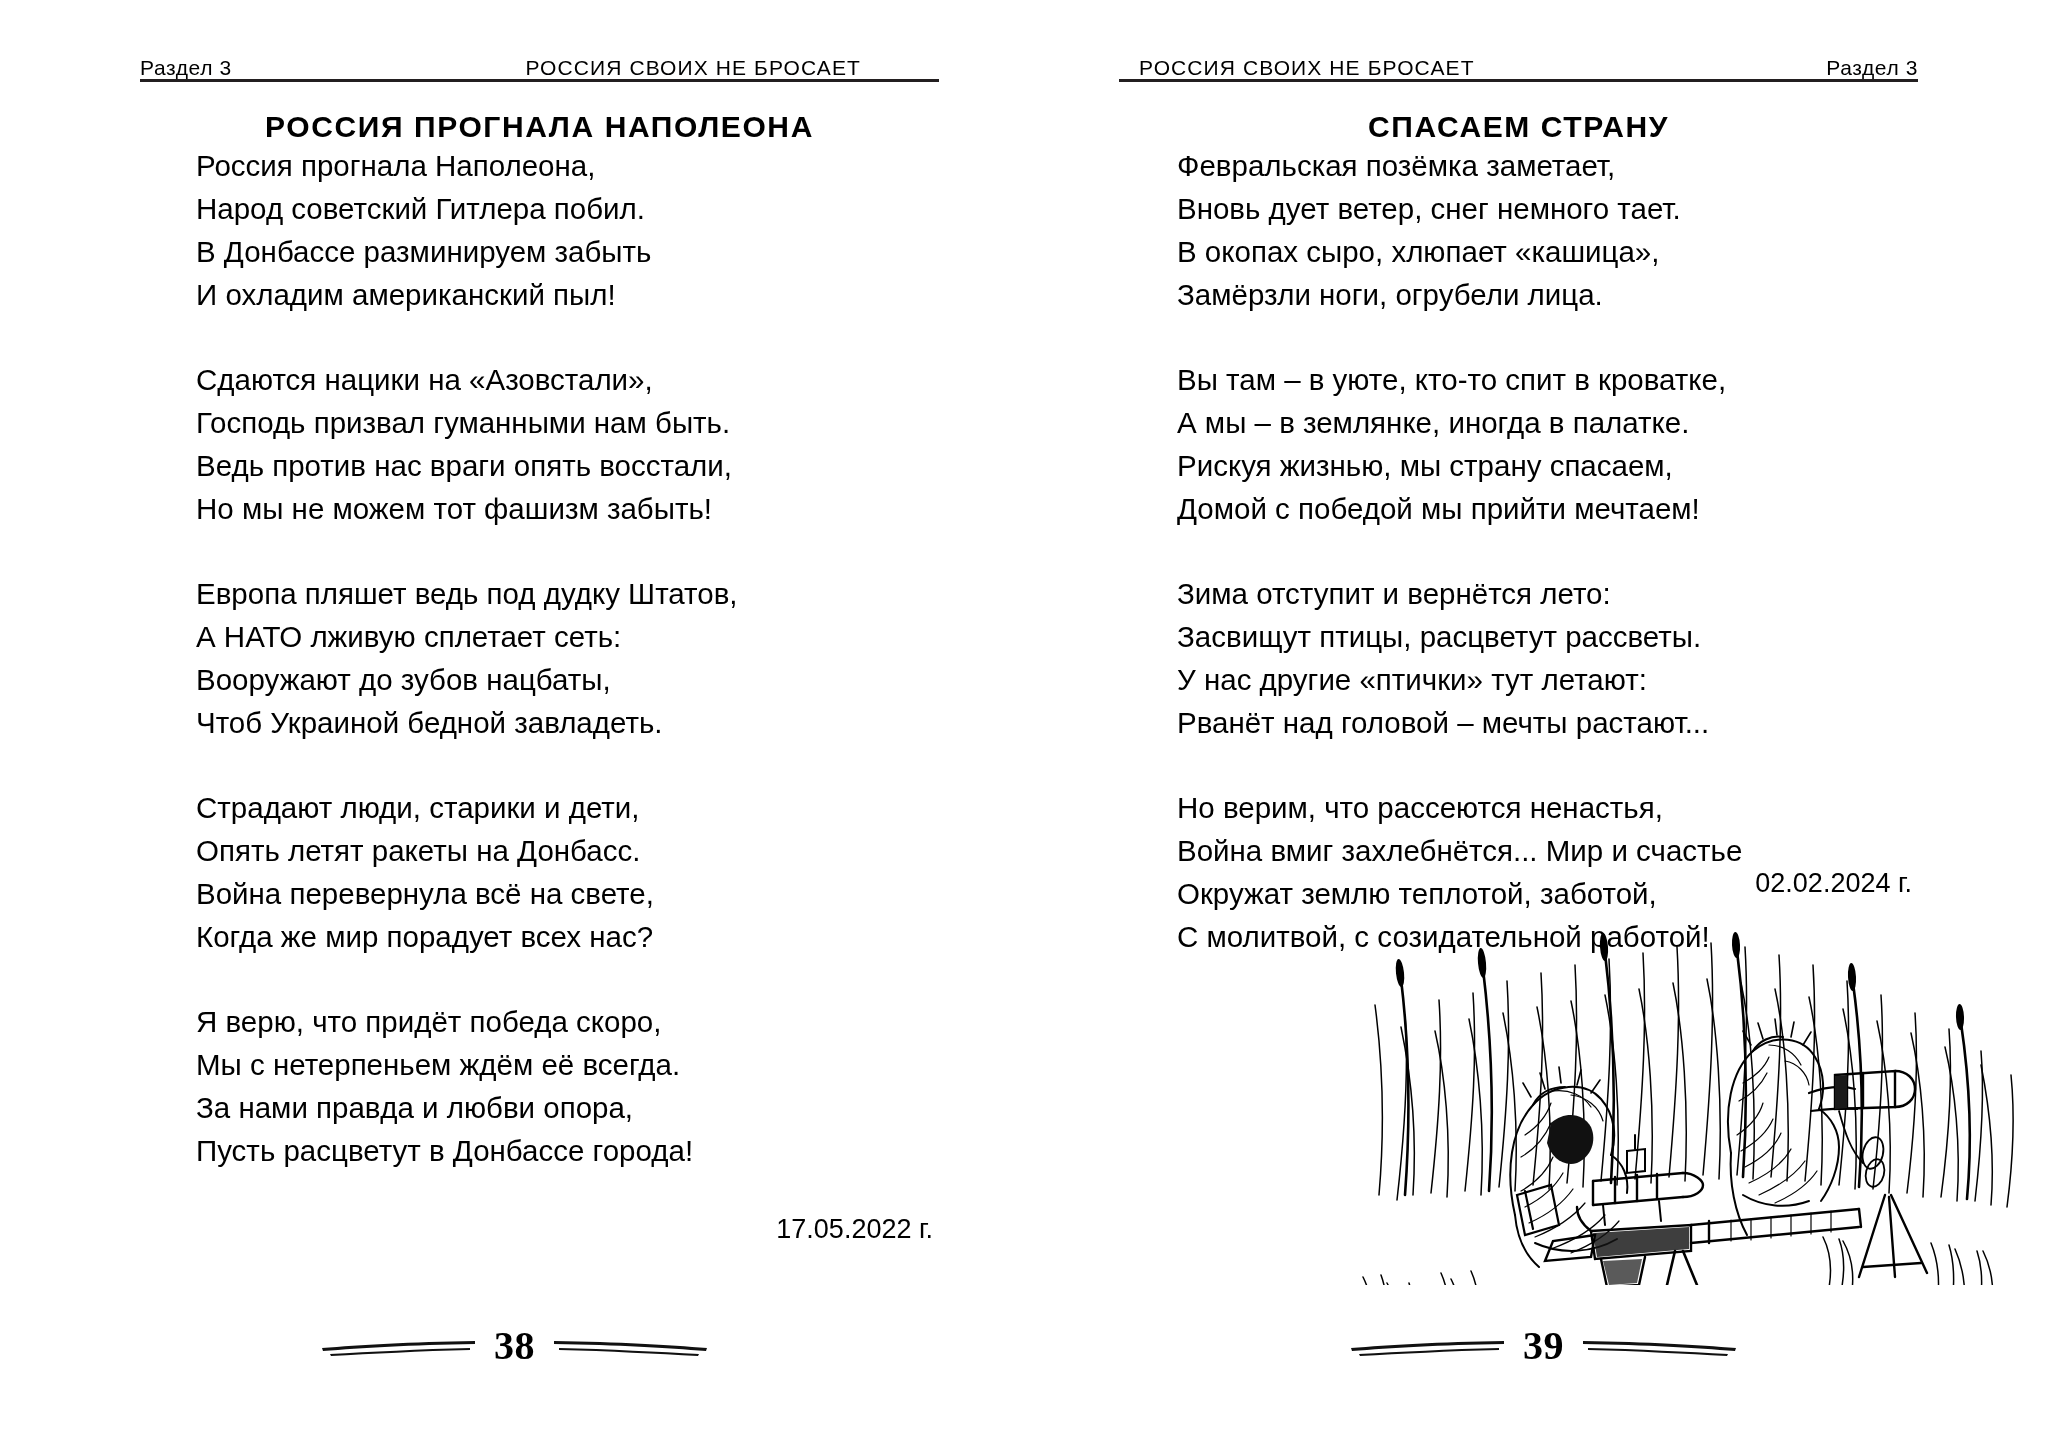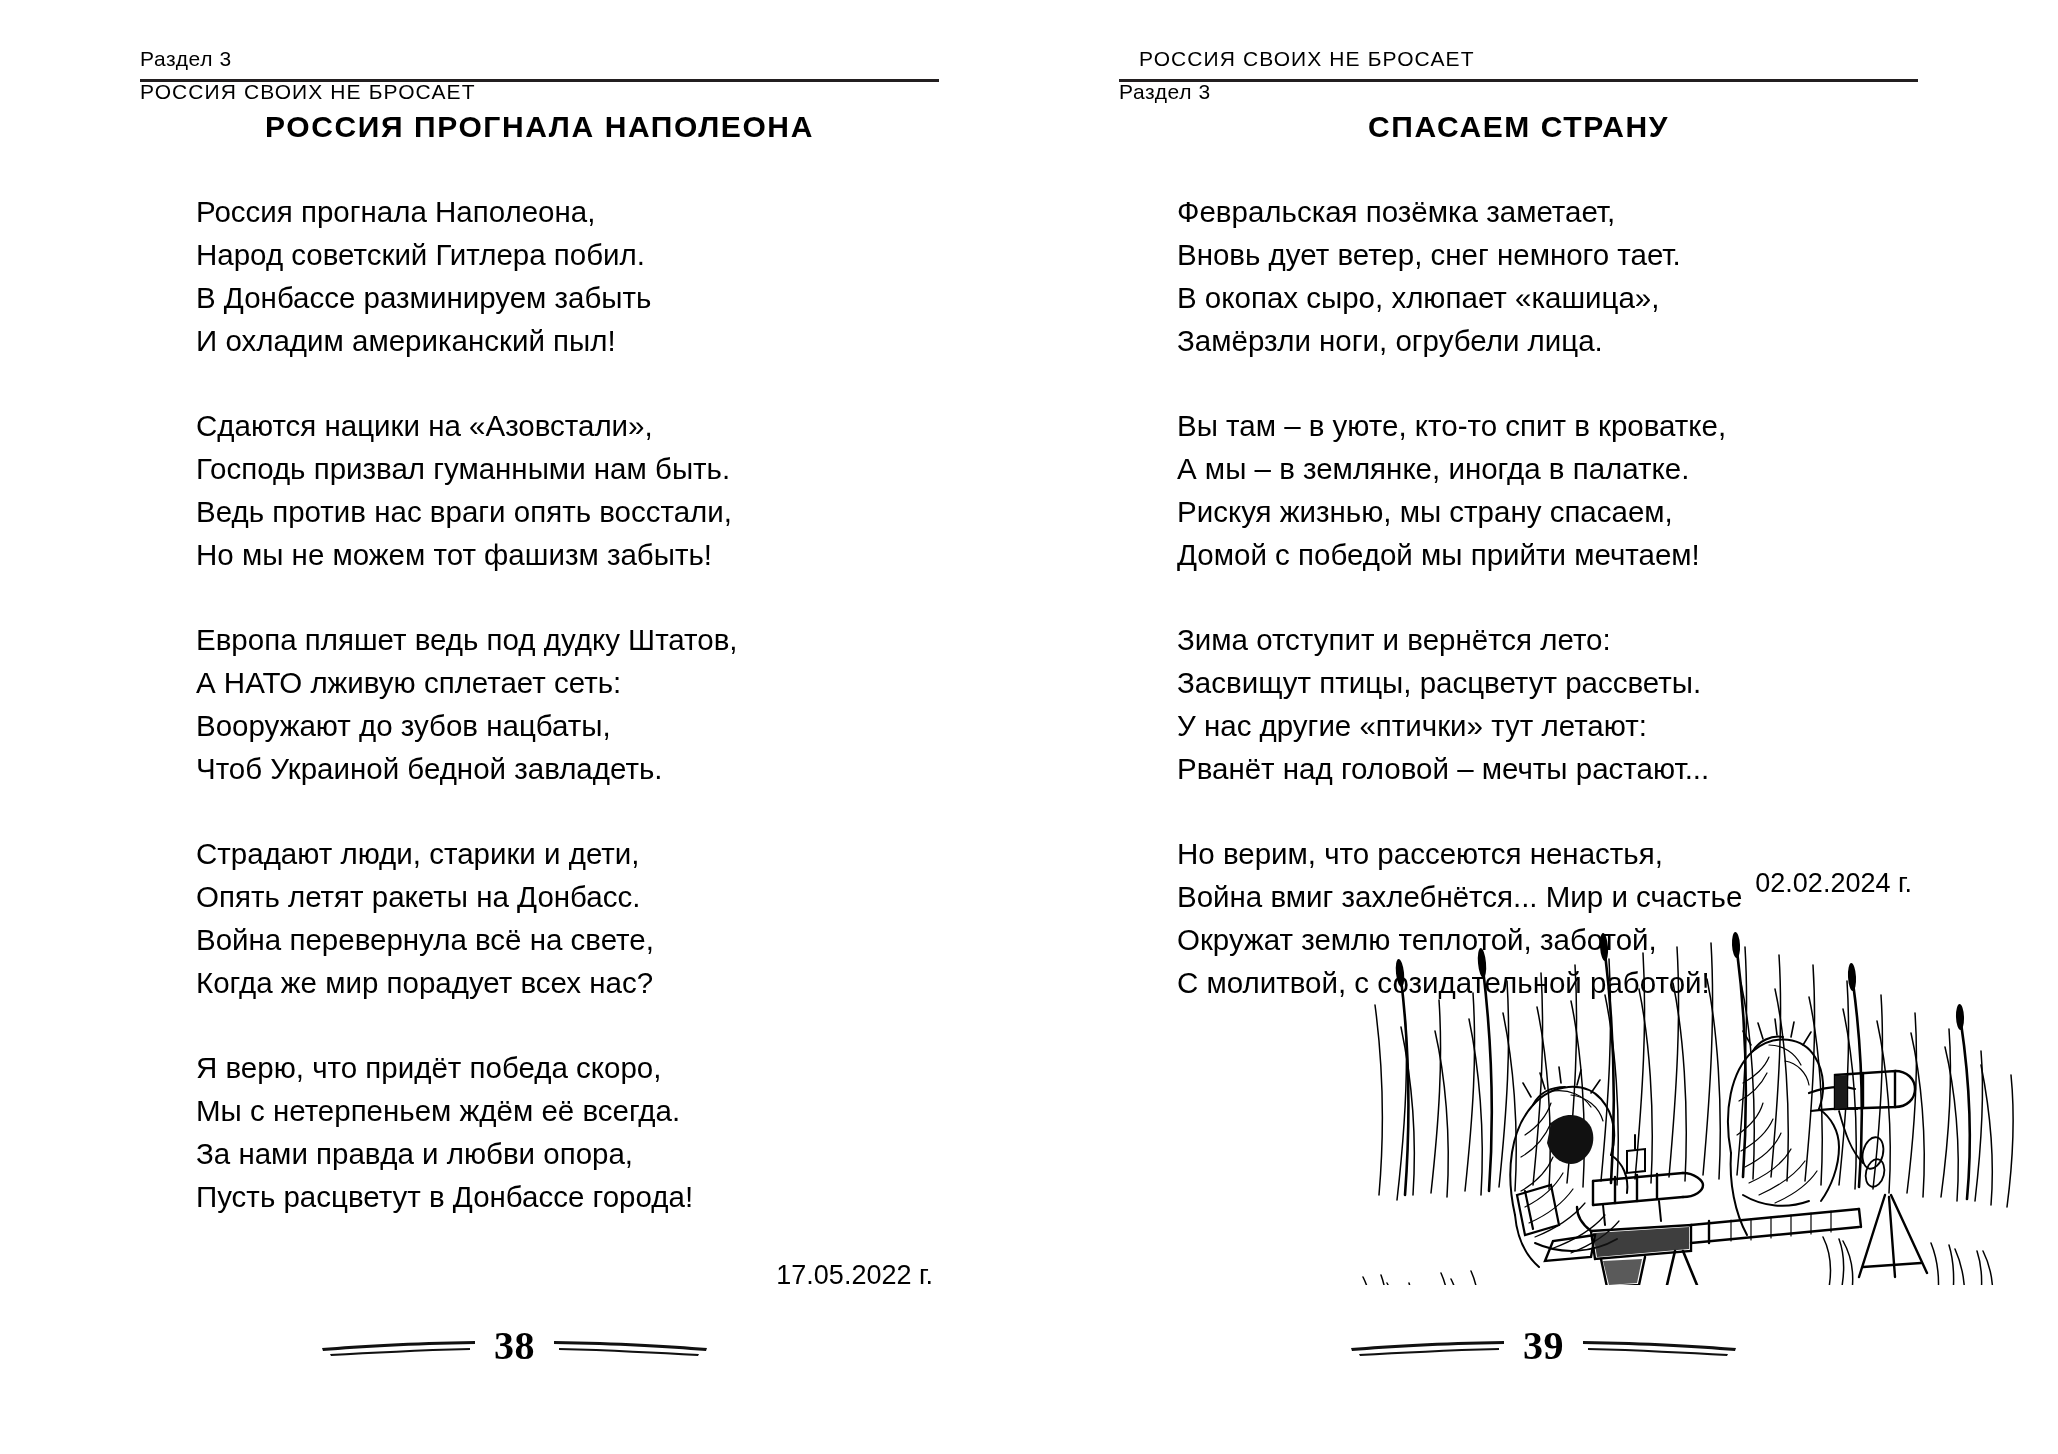--- a/index.html
+++ b/index.html
@@ -29,25 +29,24 @@
     height: 1454px;
     box-sizing: border-box;
   }
   .page-left  { padding: 0 90px 0 140px; }
   .page-right { padding: 0 140px 0 90px; }
 
   
   .running-head {
     position: relative;
     display: flex;
-    align-items: flex-start;
+    align-items: flex-end;
     height: 90px;
     padding-top: 48px;
     box-sizing: border-box;
-    flex-direction: column;
   }
   .running-head .rule {
     position: absolute;
     left: 0;
     right: 0;
     bottom: 8px;
     height: 3px;
     background: #231f20;
   }
   .rh-text {
@@ -67,21 +66,20 @@
   .poem-title {
     text-align: center;
     font-weight: bold;
     font-size: 30px;
     letter-spacing: 1.6px;
     margin-bottom: 0;
     white-space: nowrap;
   }
 
   .poem-body {
-    margin-top: 46px;
     padding-left: 56px;
   }
   .page-right .poem-body { padding-left: 58px; }
 
   .stanza {
     margin: 0 0 42px 0;
   }
   .stanza:last-of-type { margin-bottom: 0; }
   .line {
     font-size: 29.5px;

